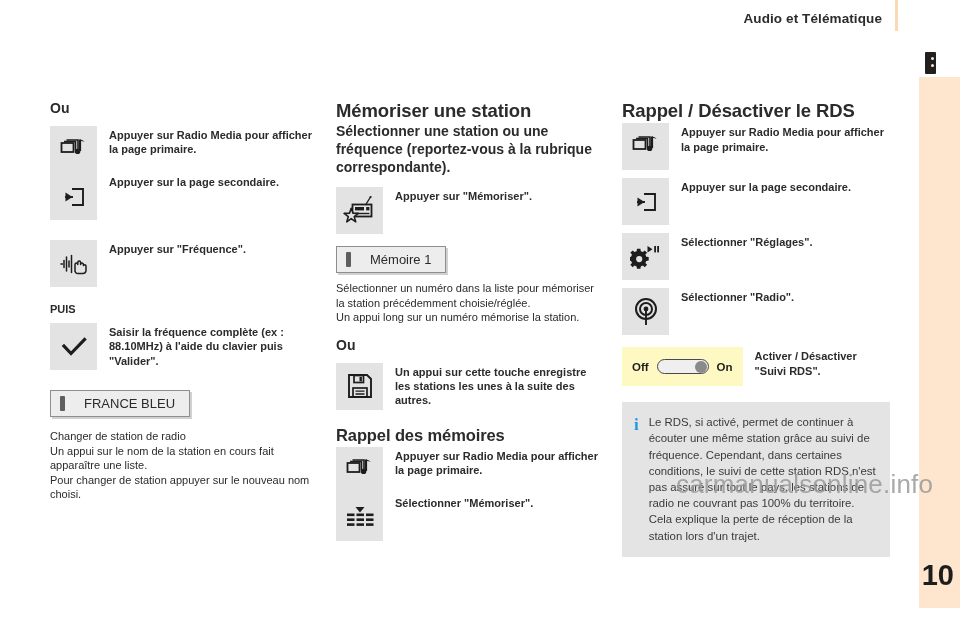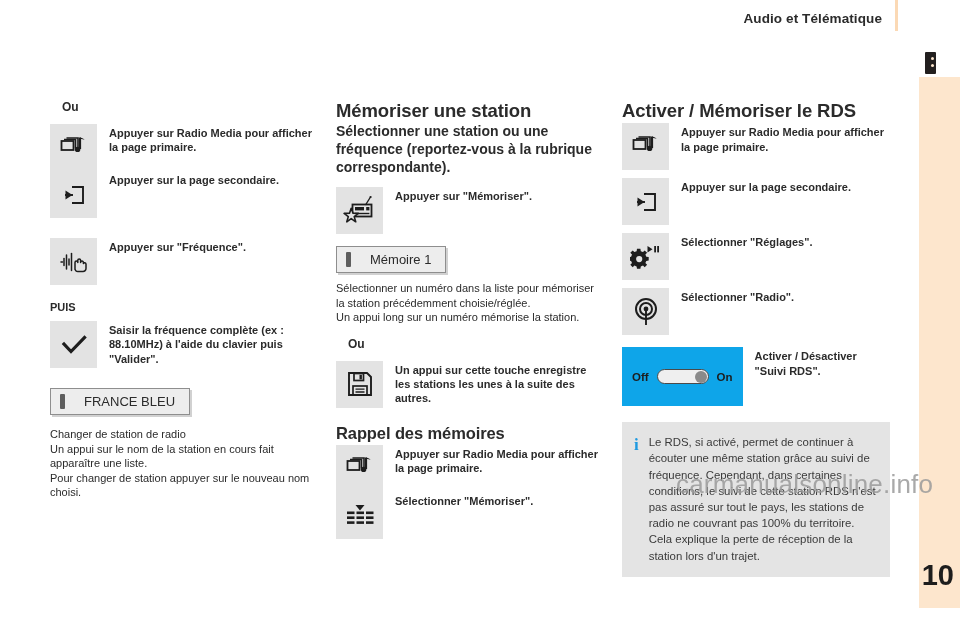--- a/index.html
+++ b/index.html
@@ -63,22 +63,22 @@
 
   h2.sec-title {
     font-size: 18.5px; font-weight: bold; color: #2b2b2b;
     letter-spacing: -.1px; line-height: 1.15; margin-bottom: 2px;
   }
   .sec-intro {
     font-size: 14px; font-weight: bold; color: #2b2b2b;
     line-height: 1.28; margin-bottom: 10px;
   }
   .or-label {
-    font-size: 12px; font-weight: bold; color: #2b2b2b;
-    margin: 0 0 10px 12px;
+    font-size: 14px; font-weight: bold; color: #2b2b2b;
+    margin: 0 0 10px 0;
   }
   .then-label {
     font-size: 11px; font-weight: bold; color: #2b2b2b;
     margin: 16px 0 8px 0;
   }
 
   
   .row { position: relative; display: flex; align-items: flex-start; }
   .icon-box {
     width: 47px; height: 47px; flex: 0 0 47px;
@@ -110,21 +110,21 @@
     box-shadow: 2px 2px 0 rgba(0,0,0,.18);
   }
   .pill-bar {
     width: 5px; height: 15px; background: #5e5e5e; border-radius: 1px;
     display:inline-block;
   }
 
   
   .toggle-box {
     display: inline-flex; align-items: center; gap: 8px;
-    background: #0ea5e9; padding: 22px 10px;
+    background: #fef9c3; padding: 12px 10px;
   }
   .toggle-lbl { font-size: 11.5px; font-weight: bold; color: #1d1d1d; }
   .toggle-track {
     width: 52px; height: 15px; border: 1.6px solid #4a4a4a;
     border-radius: 9px; background: #efefef; position: relative;
   }
   .toggle-knob {
     position: absolute; right: 1px; top: 0.5px;
     width: 12px; height: 12px; border-radius: 50%; background: #8a8a8a;
   }
@@ -329,21 +329,21 @@
       <div class="stack" style="flex:1;">
         <div class="row-text" style="height:47px;">
           <span>Appuyer sur </span><b>Radio Media</b><span> pour afficher la page primaire.</span>
         </div>
         <div class="row-text">Sélectionner "Mémoriser".</div>
       </div>
     </div>
   </div>
 
   <div class="col col-3">
-    <h2 class="sec-title">Activer / Mémoriser le RDS</h2>
+    <h2 class="sec-title">Rappel / Désactiver le RDS</h2>
 
     <div class="row">
       <div class="icon-box">
         <svg width="30" height="30" viewBox="0 0 30 30">
           <rect x="2.5" y="8" width="12" height="9" fill="none" stroke="#1d1d1d" stroke-width="1.8"></rect>
           <path d="M5 6.5 h11.5 v9" fill="none" stroke="#1d1d1d" stroke-width="1.6"></path>
           <path d="M7.5 5 h11.5 v9" fill="none" stroke="#1d1d1d" stroke-width="1.6"></path>
           <path d="M21 4.5 v11.5" stroke="#1d1d1d" stroke-width="2.2" fill="none"></path>
           <path d="M21 4.5 c2.5 .6 4 1.4 4.6 2.6 c-1.2-.6-2.6-.9-4.6-1" fill="#1d1d1d"></path>
           <circle cx="18.6" cy="16.4" r="2.7" fill="#1d1d1d"></circle>

